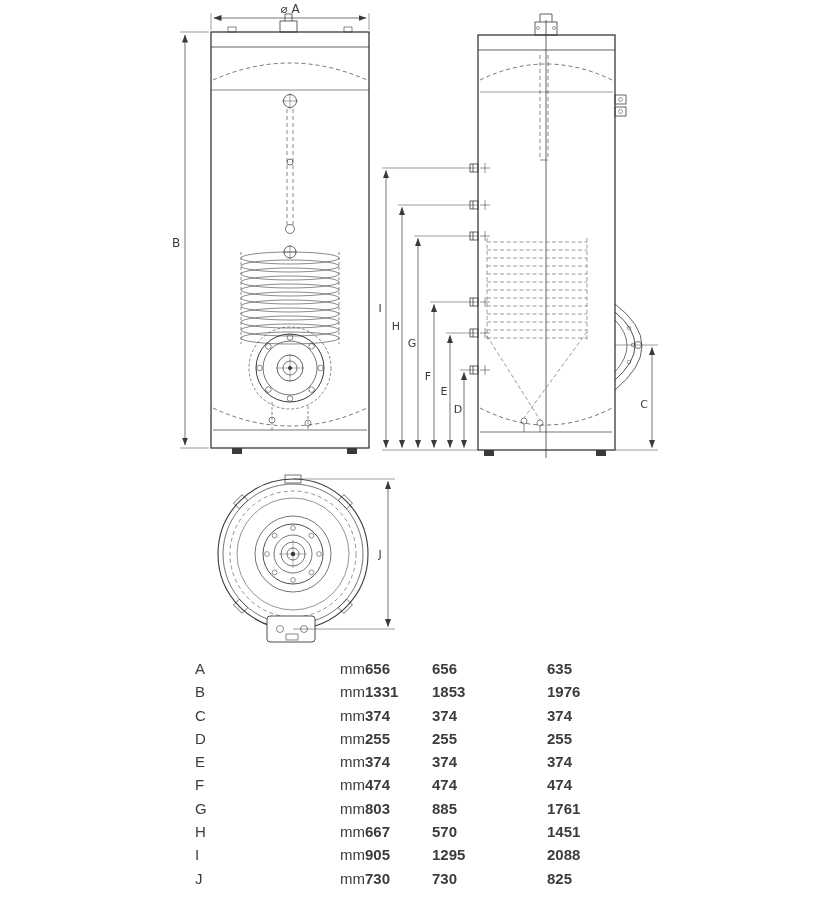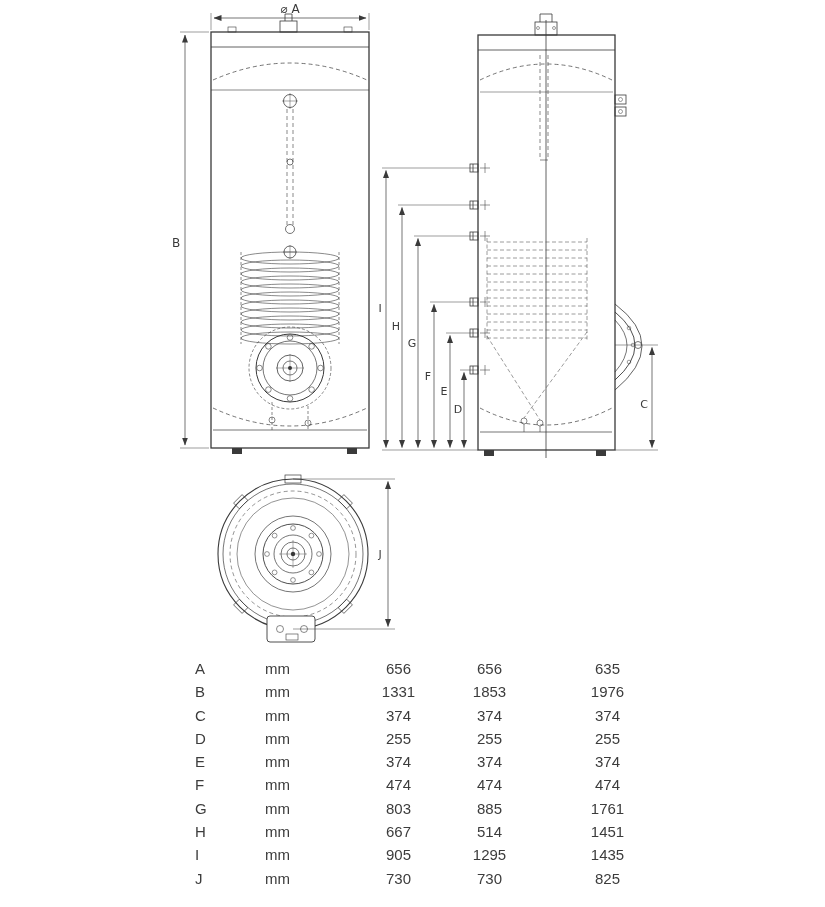--- a/index.html
+++ b/index.html
@@ -4,22 +4,22 @@
 <style>
   html,body{margin:0;padding:0;background:#ffffff;}
   .page{position:relative;width:825px;height:907px;background:#ffffff;overflow:hidden;
         font-family:"Liberation Sans",sans-serif;}
   svg{position:absolute;overflow:visible;}
   svg text{font-family:"DejaVu Sans","Liberation Sans",sans-serif;fill:#3a3a3a;}
   .dim-table{position:absolute;left:195px;top:657px;width:473px;color:#3c3c3c;font-size:15px;}
   .trow{display:grid;grid-template-columns:70px 100px 67px 115px 121px;height:23.3px;
         line-height:23.3px;align-items:center;}
   .trow .lab{text-align:left;}
-  .trow .unit{text-align:left;}
-  .trow .val{text-align:center;}
+  .trow .unit{text-align:right;}
+  .trow .val{text-align:left;font-weight:bold;}
 </style>
 </head>
 <body>
 
 <div class="page">
 
   <svg style="left:168px;top:0;" width="220" height="468" viewBox="0 0 220 468">
     <defs>
       <marker id="arf" viewBox="0 0 8 8" refX="7.5" refY="4" markerWidth="8" markerHeight="8" markerUnits="userSpaceOnUse" orient="auto-start-reverse">
         <path d="M0,1 L8,4 L0,7 Z" fill="#3a3a3a"></path>
@@ -364,29 +364,29 @@
       <span class="lab">G</span>
       <span class="unit">mm</span>
       <span class="val">803</span>
       <span class="val">885</span>
       <span class="val">1761</span>
     </div>
     <div class="trow">
       <span class="lab">H</span>
       <span class="unit">mm</span>
       <span class="val">667</span>
-      <span class="val">514</span>
+      <span class="val">570</span>
       <span class="val">1451</span>
     </div>
     <div class="trow">
       <span class="lab">I</span>
       <span class="unit">mm</span>
       <span class="val">905</span>
       <span class="val">1295</span>
-      <span class="val">1435</span>
+      <span class="val">2088</span>
     </div>
     <div class="trow">
       <span class="lab">J</span>
       <span class="unit">mm</span>
       <span class="val">730</span>
       <span class="val">730</span>
       <span class="val">825</span>
     </div>
   </div>
 

